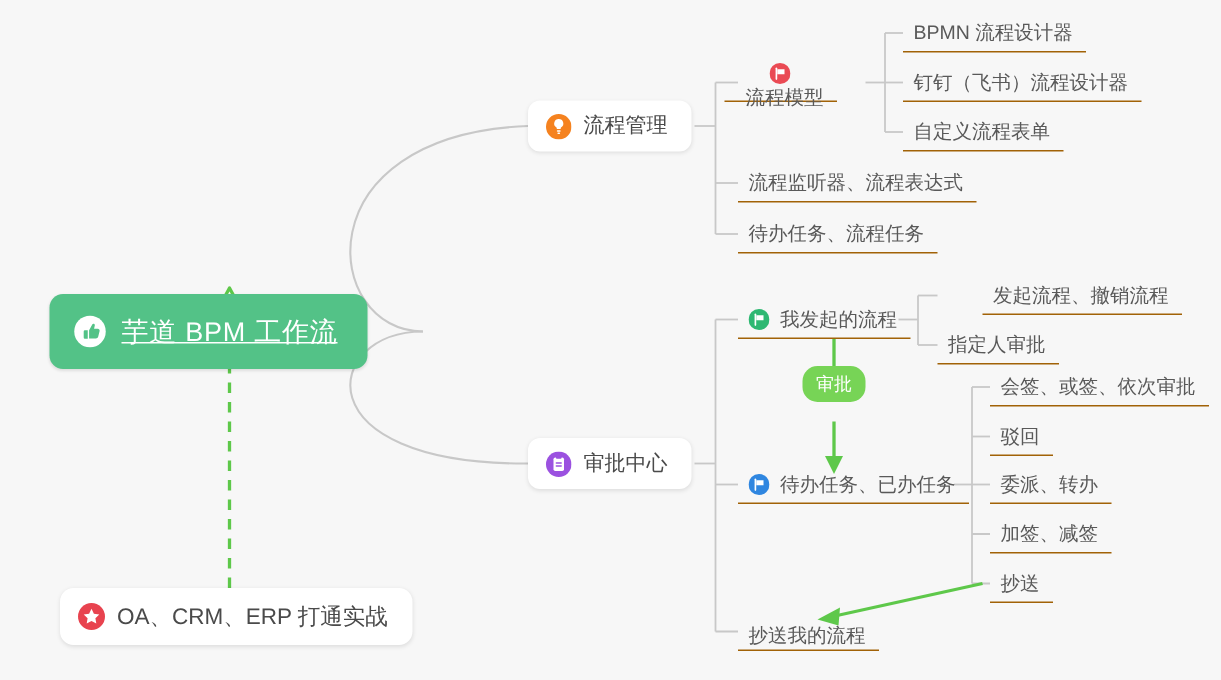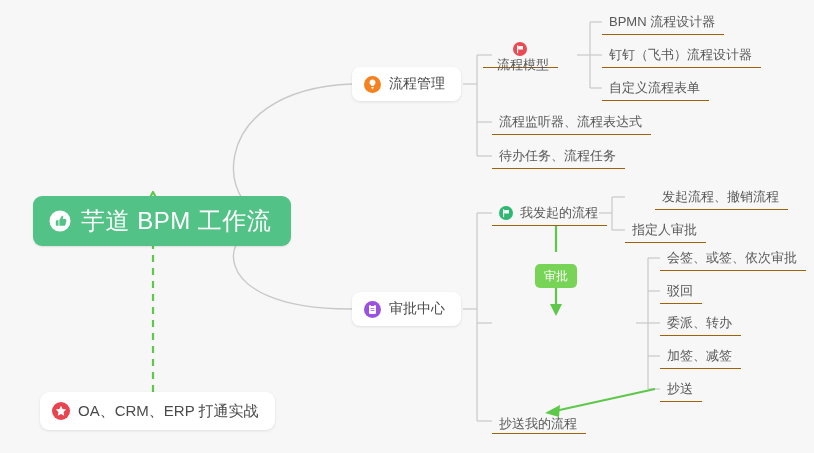--- a/index.html
+++ b/index.html
@@ -41,23 +41,24 @@
   
   .node-root {
     background: #53c287;
     border-radius: 9px;
     padding: 0 20px 0 16px;
     height: 50px;
     box-shadow: 0 1px 2px rgba(0,0,0,0.10);
   }
   .node-root .label {
     color: #ffffff;
-    font-size: 24px;
+    font-size: 18px;
     letter-spacing: 0.5px;
     margin-left: 10px;
+    text-decoration: underline;
   }
 
   
   .node-card {
     background: #ffffff;
     border-radius: 8px;
     padding: 0 16px 0 12px;
     height: 34px;
     box-shadow: 0 1px 3px rgba(0,0,0,0.10);
   }
@@ -231,24 +232,34 @@
     <span class="label has-icon">我发起的流程</span>
   </div>
 
   <div class="node node-leaf" style="left:655px; top:184px;">
     <span class="label">发起流程、撤销流程</span>
   </div>
   <div class="node node-leaf" style="left:625px; top:217px;">
     <span class="label">指定人审批</span>
   </div>
 
-  <div class="node node-badge" style="left:535px; top:264px;">
+  <div class="node node-badge" style="left:535px; top:244px;border-radius:10px;">
     <span class="label">审批</span>
   </div>
 
+  <div class="node node-leaf" style="left:492px; top:310px;">
+    <span class="icon">
+      <svg width="14" height="14" viewBox="0 0 14 14">
+        <circle cx="7" cy="7" r="7" fill="#2f86e0"></circle>
+        <path d="M4.6 3.5v7.2" stroke="#ffffff" stroke-width="1.1" stroke-linecap="round"></path>
+        <path d="M5.2 4.1h4.8v3.4H5.2z" fill="#ffffff"></path>
+      </svg>
+    </span>
+    <span class="label has-icon">待办任务、已办任务</span>
+  </div>
 
   <div class="node node-leaf" style="left:660px; top:245px;">
     <span class="label">会签、或签、依次审批</span>
   </div>
   <div class="node node-leaf" style="left:660px; top:278px;align-items:center;">
     <span class="label">驳回</span>
   </div>
   <div class="node node-leaf" style="left:660px; top:310px;">
     <span class="label">委派、转办</span>
   </div>

